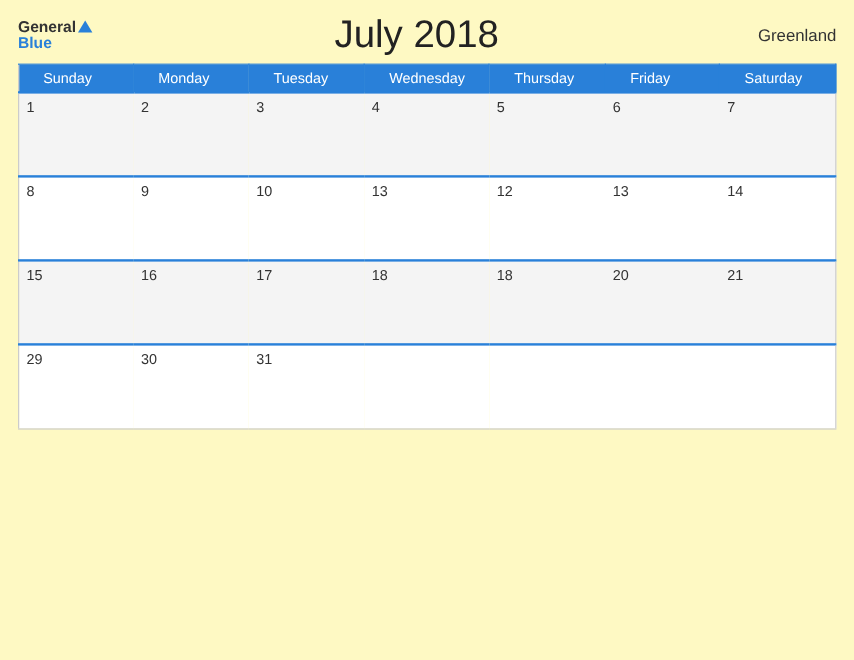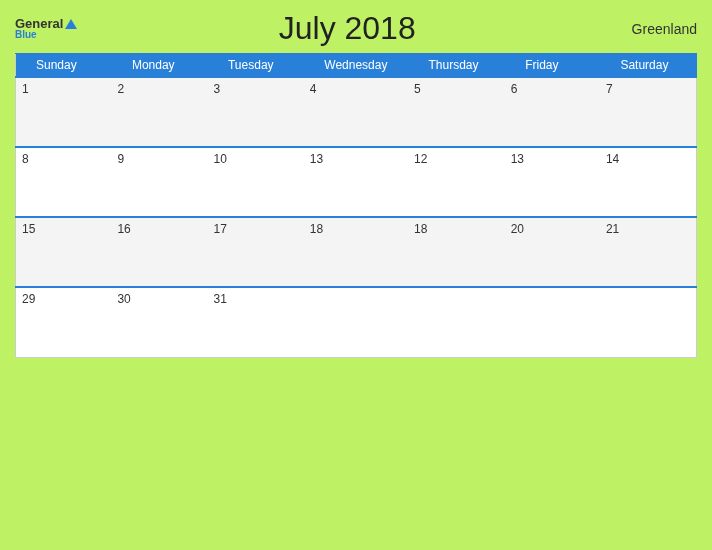--- a/index.html
+++ b/index.html
@@ -6,42 +6,42 @@
     body {
       background: #fff;
       font-family: Arial, sans-serif;
       width: 712px;
       height: 550px;
       overflow: hidden;
     }
     .calendar-container {
       width: 712px;
       height: 550px;
-      background: #bef264;
+      background: #fef9c3;
       padding: 10px 15px 10px 15px;
     }
     .header {
       display: flex;
       align-items: center;
       justify-content: space-between;
       margin-bottom: 6px;
     }
     .logo {
       display: flex;
       flex-direction: column;
       align-items: flex-start;
       line-height: 1;
     }
     .logo-general {
       font-size: 13px;
       font-weight: bold;
       color: #333;
     }
     .logo-blue {
-      font-size: 10px;
+      font-size: 13px;
       font-weight: bold;
       color: #2980d9;
     }
     .logo-icon {
       display: inline-block;
       width: 0;
       height: 0;
       border-left: 6px solid transparent;
       border-right: 6px solid transparent;
       border-bottom: 10px solid #2980d9;

